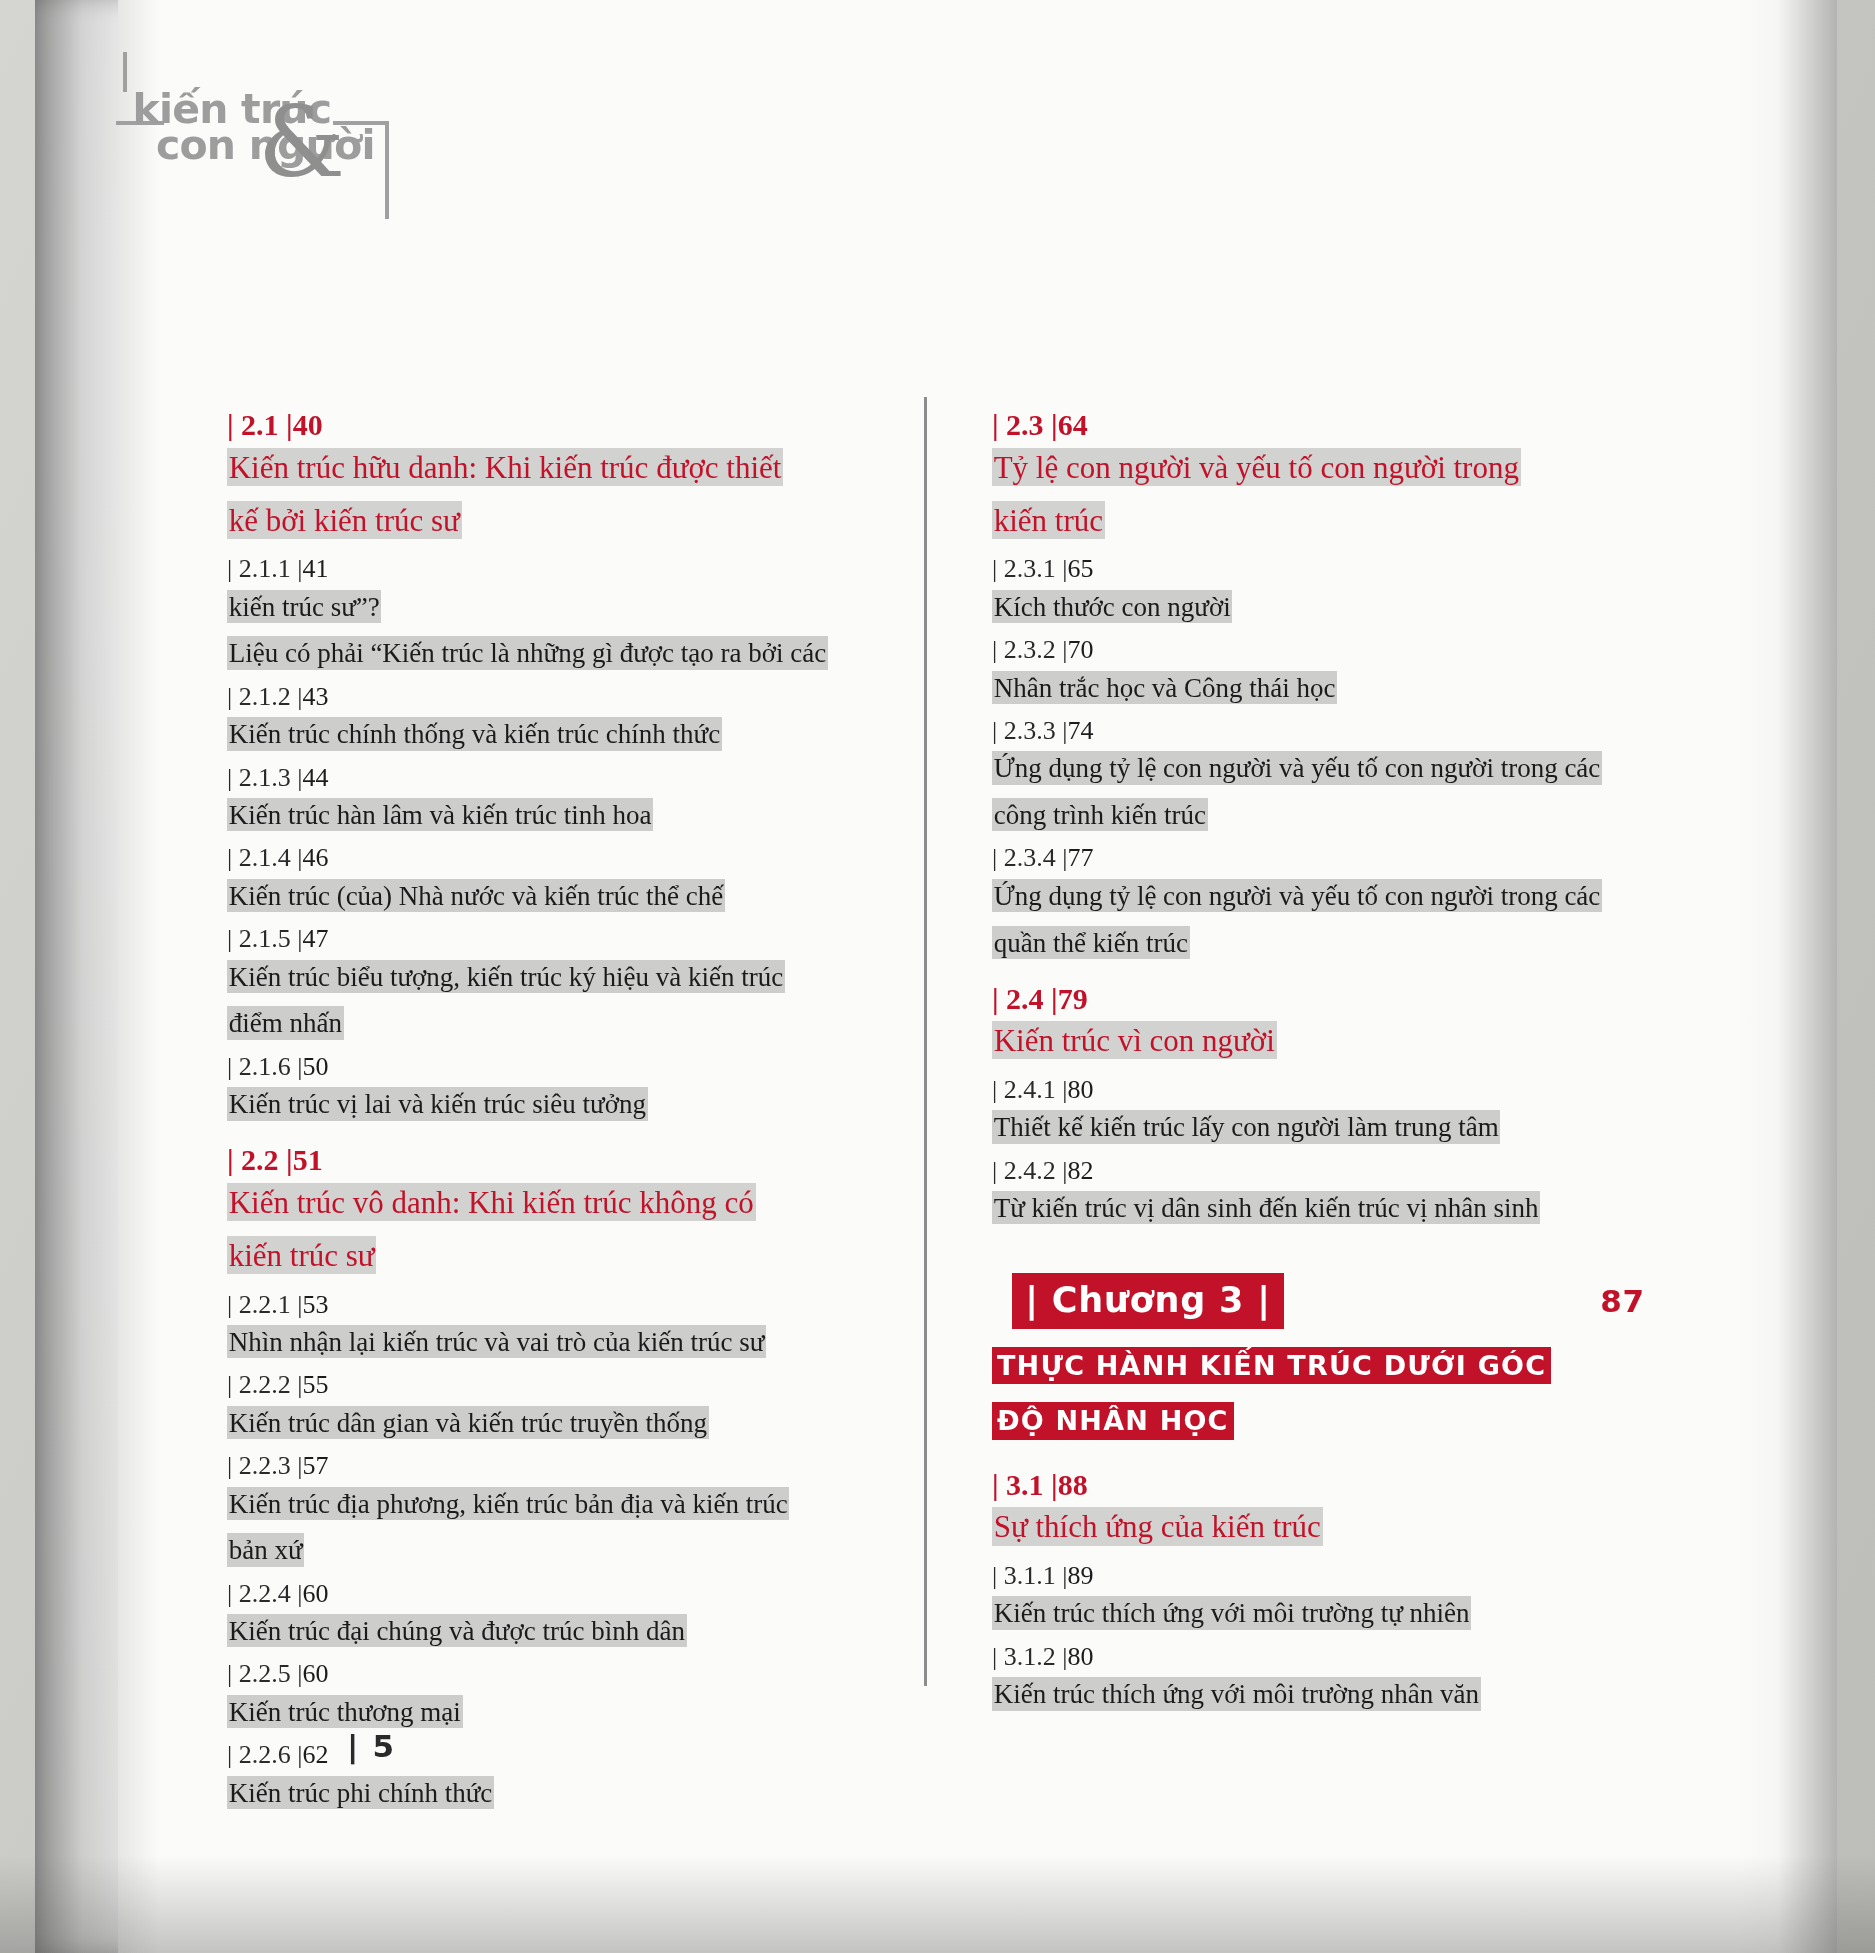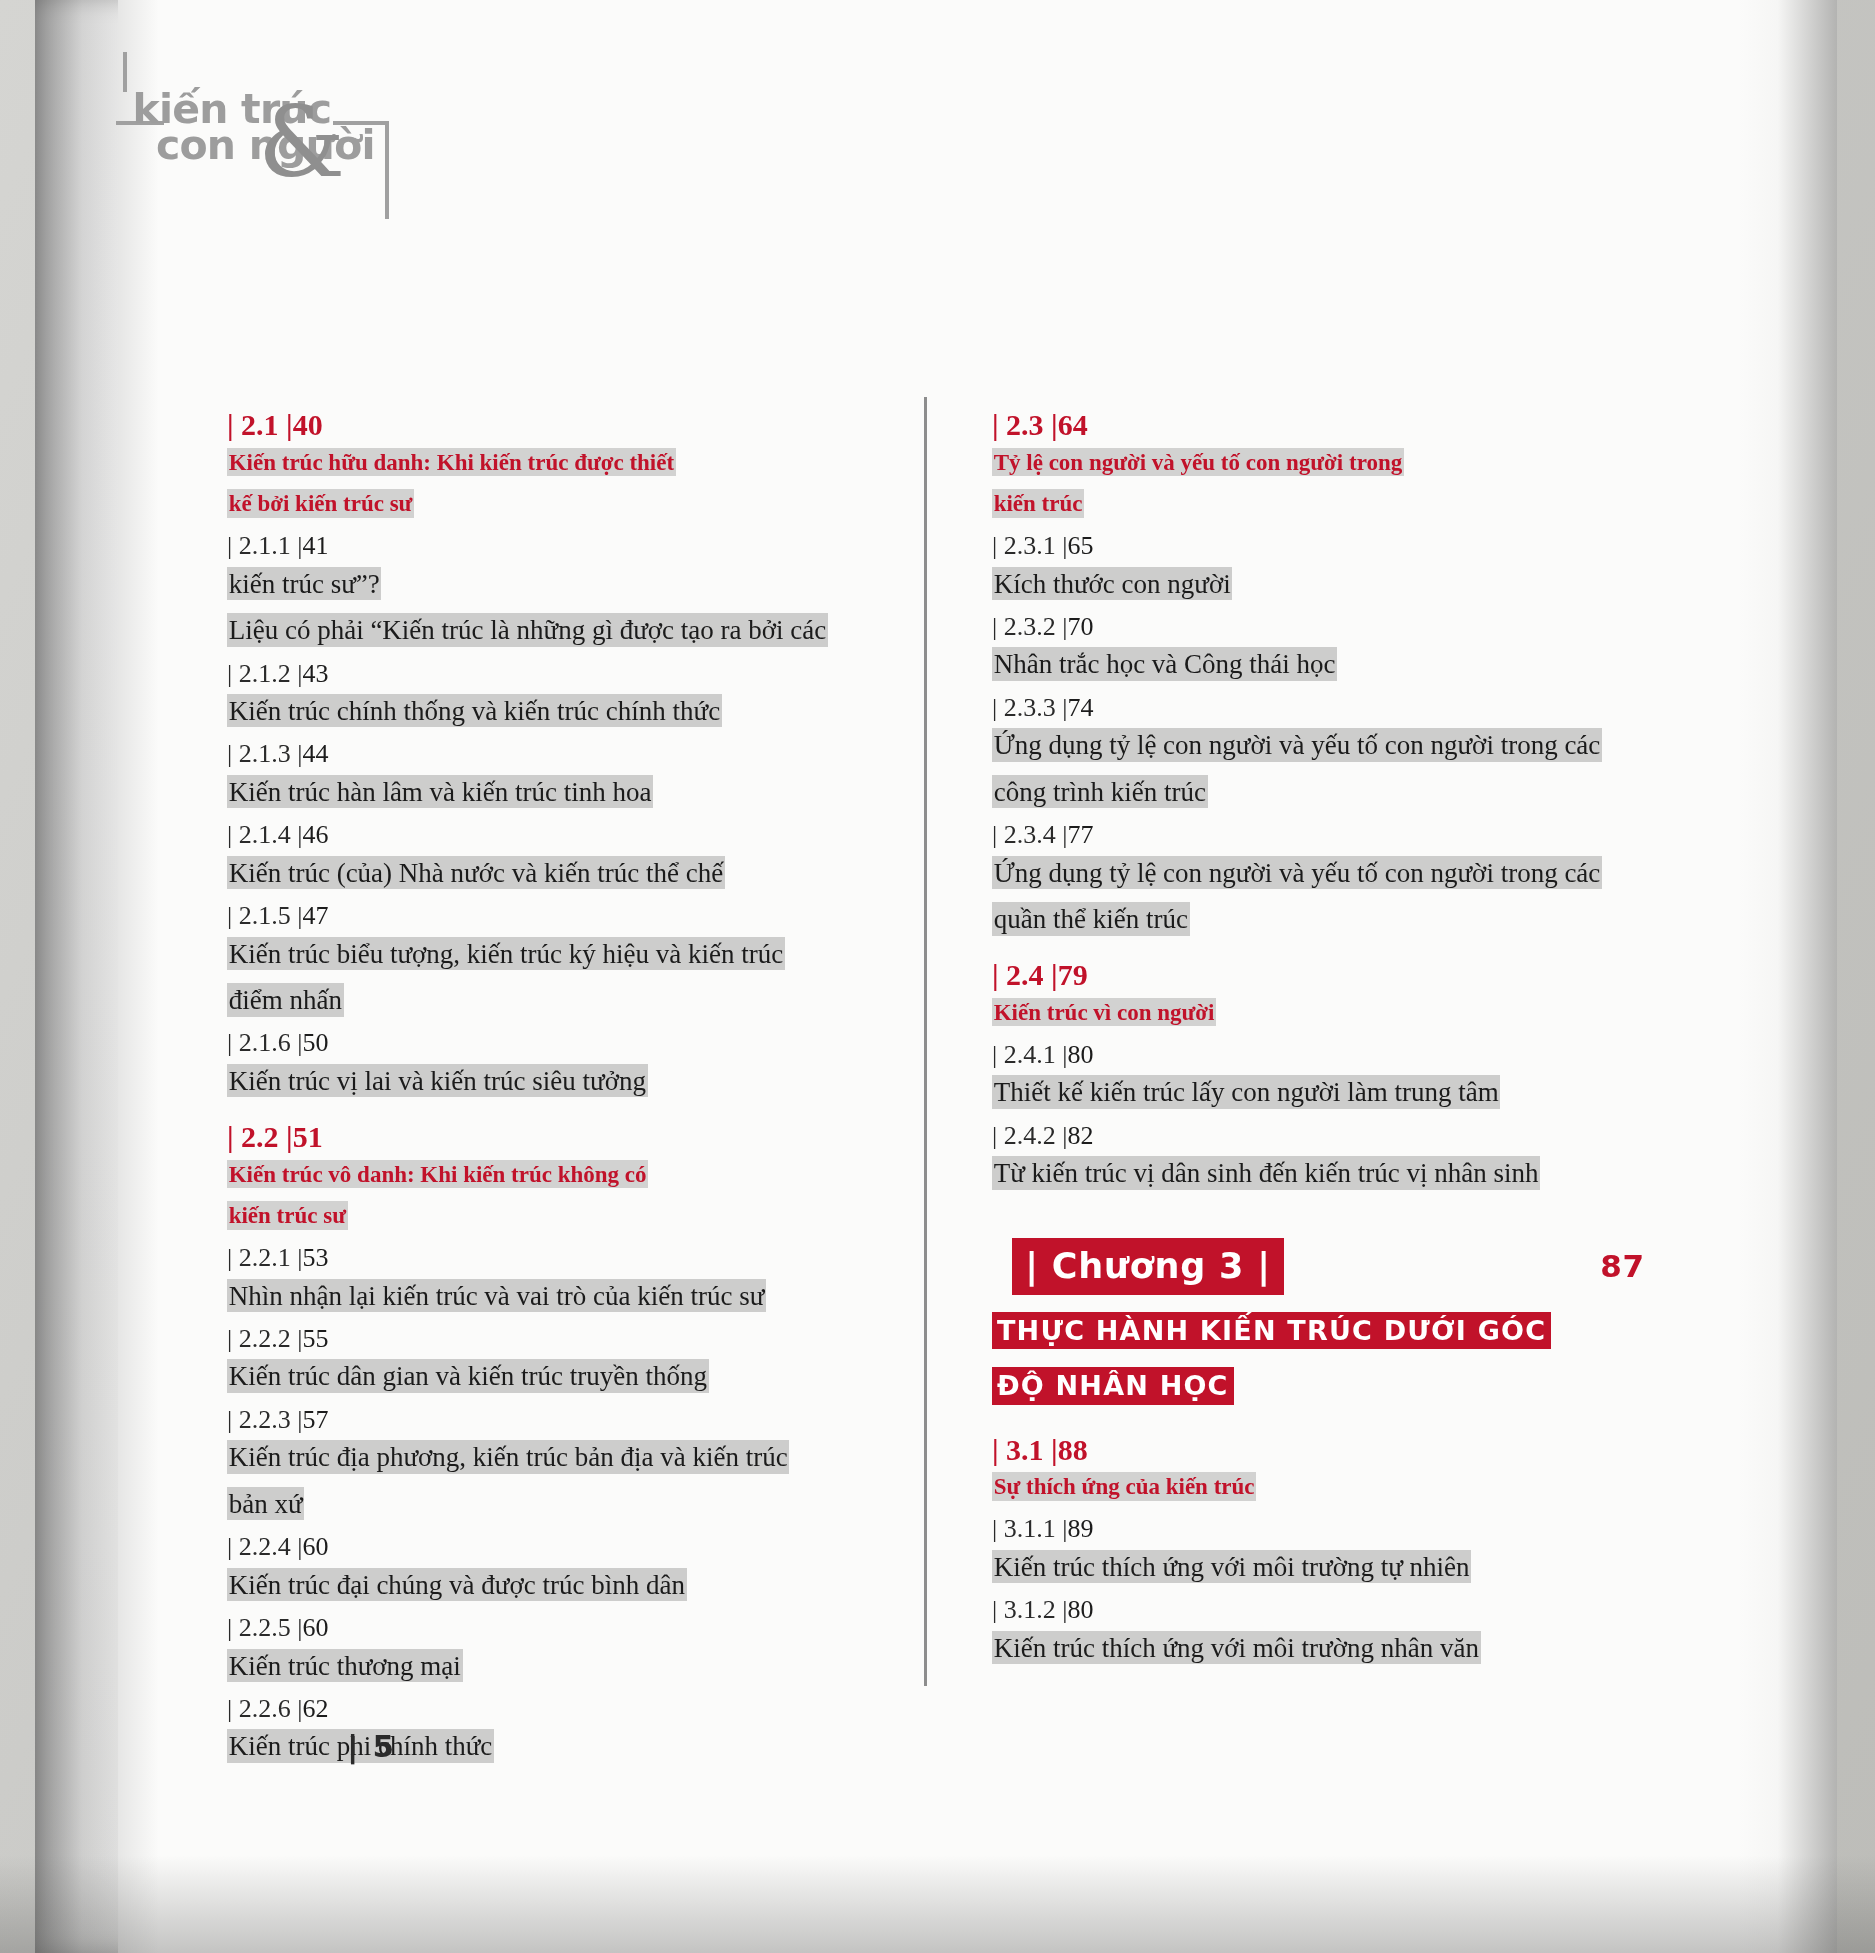--- a/index.html
+++ b/index.html
@@ -168,22 +168,22 @@
   
   .entry.major .sec-num,
   .entry.major .page-no {
     color: #c1122a;
     font-weight: bold;
     font-size: 30px;
     font-family: "Liberation Serif", serif;
   }
   .entry.major .title-line {
     color: #c1122a;
-    font-weight: bold;
-    font-size: 23px;
+    font-weight: normal;
+    font-size: 31px;
     line-height: 1.45;
   }
   .entry.major .title-line span.hl {
     background: rgba(152,152,152,0.42);
   }
 
   .entry.major { margin-top: 18px; margin-bottom: 10px; }
   .entry.minor { margin-top: 6.6px; }
 
   

